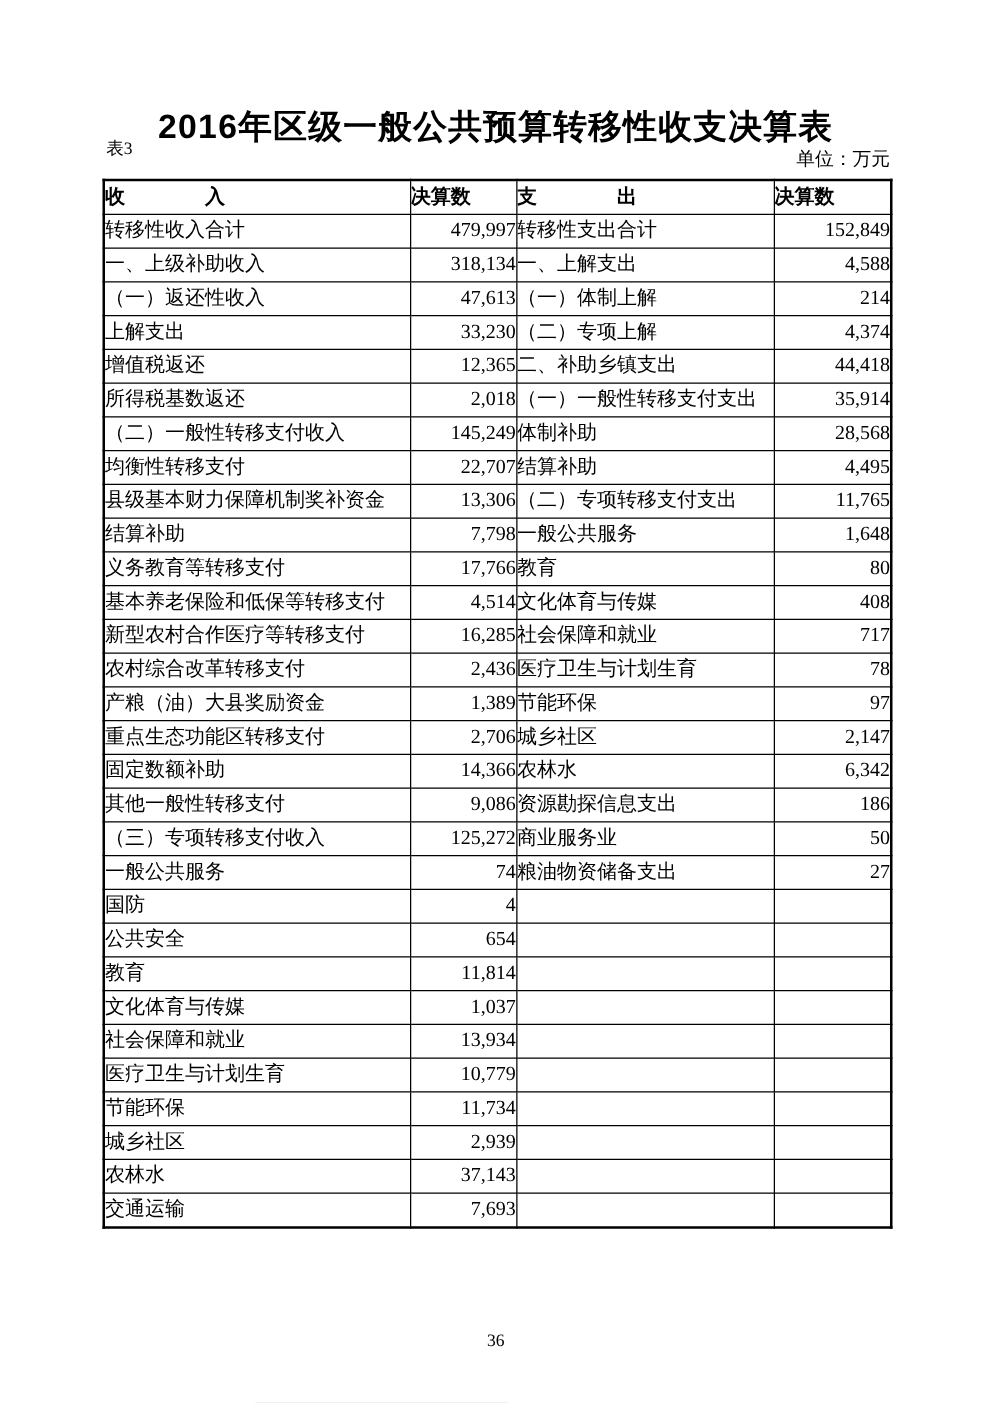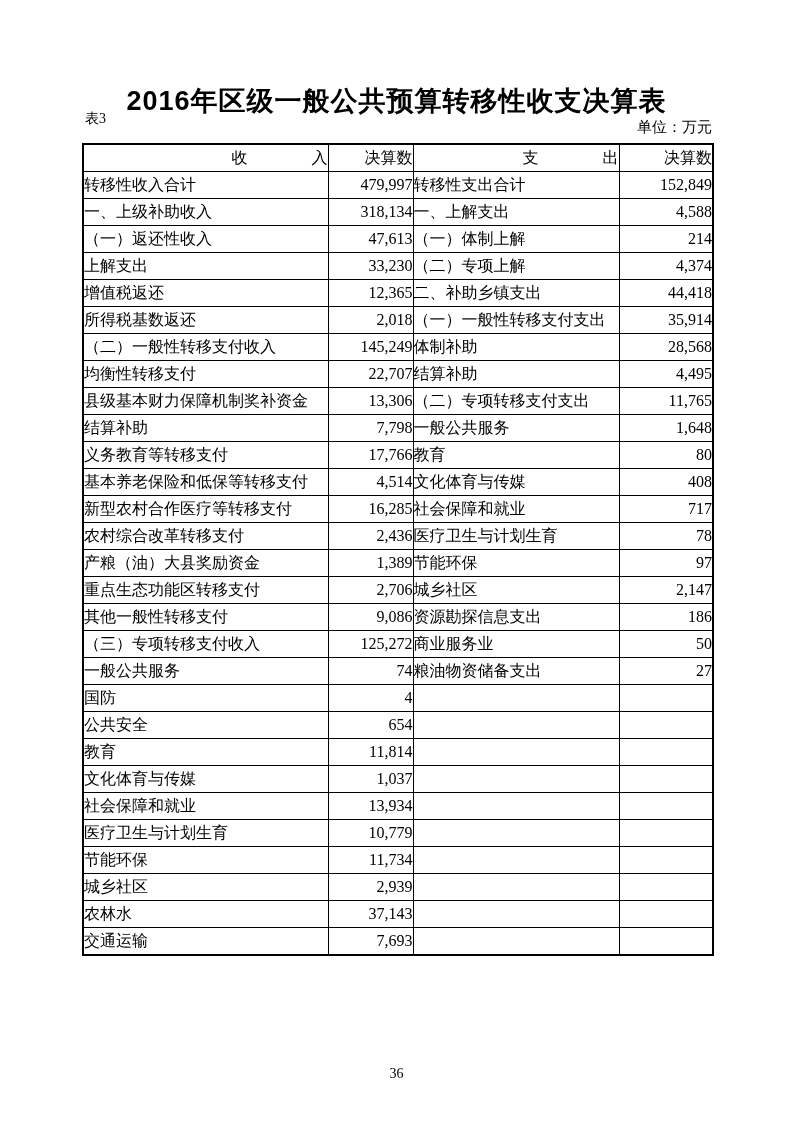--- a/index.html
+++ b/index.html
@@ -49,21 +49,21 @@
   table.budget th, table.budget td {
     border: 1px solid #000000;
     height: 26px;
     line-height: 26px;
     font-size: 16px;
     font-weight: normal;
     padding: 0;
     overflow: hidden;
     white-space: nowrap;
   }
-  table.budget th { text-align: right; }
+  table.budget th { text-align: left; font-weight: bold; }
   td.num { text-align: right; padding-right: 6px; }
   td.label { text-align: left; }
   td.ind0 { padding-left: 5px; }
   td.ind1 { padding-left: 19px; }
   td.ind2 { padding-left: 30px; }
   .page-number {
     position: absolute;
     left: 0;
     right: 0;
     top: 1066px;
@@ -202,20 +202,26 @@
     <td class="num">97</td>
   </tr>
 
   <tr>
     <td class="label ind1">重点生态功能区转移支付</td>
     <td class="num">2,706</td>
     <td class="label ind1">城乡社区</td>
     <td class="num">2,147</td>
   </tr>
 
+  <tr>
+    <td class="label ind1">固定数额补助</td>
+    <td class="num">14,366</td>
+    <td class="label ind1">农林水</td>
+    <td class="num">6,342</td>
+  </tr>
 
   <tr>
     <td class="label ind1">其他一般性转移支付</td>
     <td class="num">9,086</td>
     <td class="label ind1">资源勘探信息支出</td>
     <td class="num">186</td>
   </tr>
 
   <tr>
     <td class="label ind0">（三）专项转移支付收入</td>

